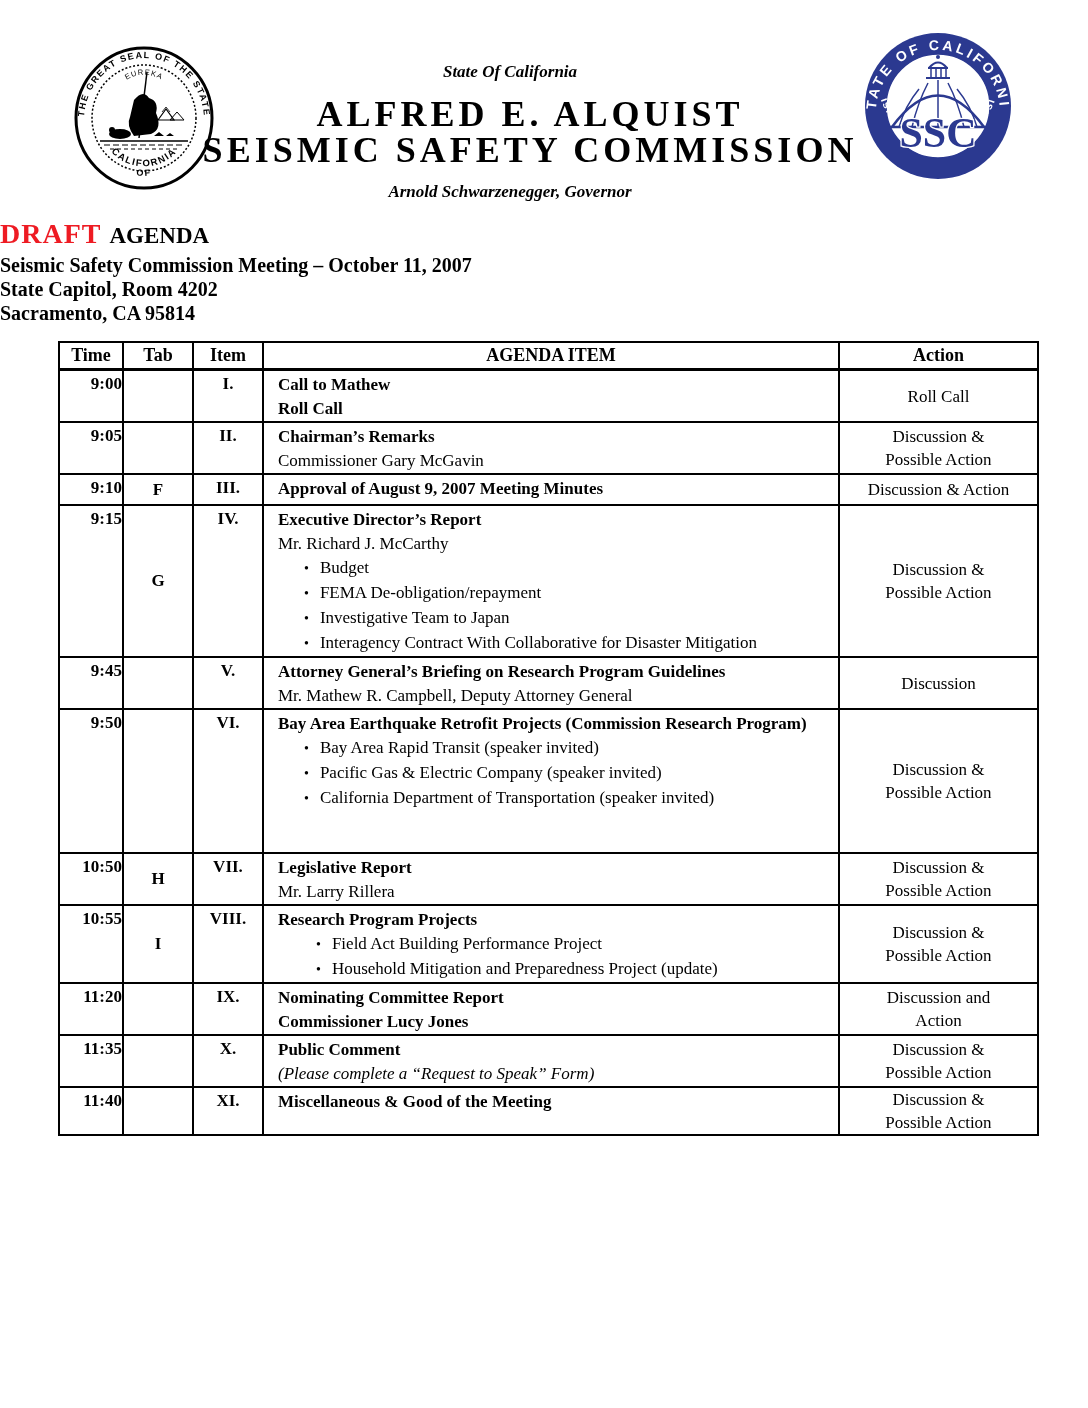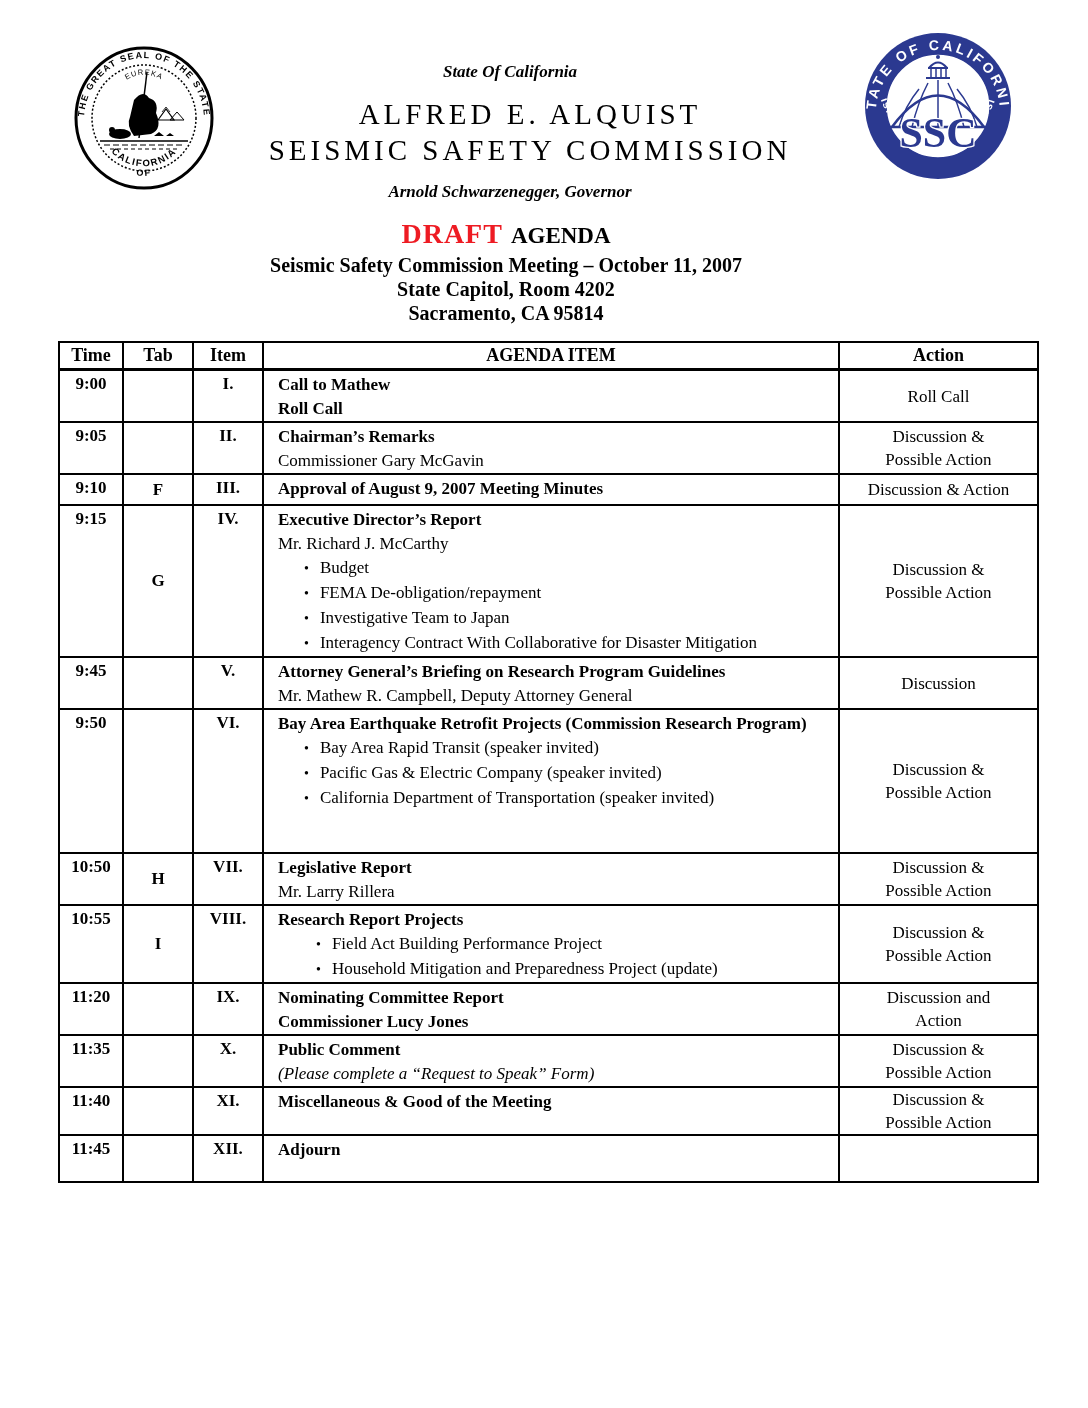--- a/index.html
+++ b/index.html
@@ -5,40 +5,40 @@
   html,body{margin:0;padding:0;background:#fff;}
   .page{position:relative;width:1088px;height:1408px;background:#fff;overflow:hidden;
         font-family:"Liberation Serif",serif;color:#000;}
 
   
   .seal-left{position:absolute;left:74px;top:46px;}
   .seal-right{position:absolute;left:862px;top:30px;}
   .state-line{position:absolute;top:62px;left:140px;width:740px;text-align:center;
               font-weight:bold;font-style:italic;font-size:17px;}
   .main-title{position:absolute;top:96px;left:110px;width:840px;text-align:center;
-              font-size:29px;letter-spacing:4px;line-height:36px;font-weight:400;}
+              font-size:36px;letter-spacing:4px;line-height:36px;font-weight:700;}
   .governor-line{position:absolute;top:182px;left:140px;width:740px;text-align:center;
               font-weight:bold;font-style:italic;font-size:17px;}
 
   
-  .heading-line{position:absolute;left:0;width:1012px;text-align:center;}
+  .heading-line{position:absolute;left:0;width:1012px;}
   .draft-line{top:218px;}
   .draft-word{font-size:28px;font-weight:bold;color:#EE1B23;letter-spacing:1px;}
   .agenda-word{font-size:23px;font-weight:bold;margin-left:8px;}
   .meeting-line{top:254px;font-size:20px;font-weight:bold;}
   .location-line{top:278px;font-size:20px;font-weight:bold;}
   .city-line{top:302px;font-size:20px;font-weight:bold;}
 
   
   .agenda-table{position:absolute;top:341px;left:58px;width:979px;
                 border-collapse:collapse;table-layout:fixed;}
   .agenda-table th,.agenda-table td{border:2px solid #000;padding:0;}
   .agenda-table thead th{font-size:18px;font-weight:bold;height:25px;
                 border-bottom:3px solid #000;}
-  td.c-time{font-weight:bold;font-size:17px;text-align:center;vertical-align:top;padding-top:3px;}
+  td.c-time{font-weight:bold;font-size:17px;text-align:right;vertical-align:top;padding-top:3px;}
   td.c-tab{font-weight:bold;font-size:17px;text-align:center;vertical-align:middle;}
   td.c-item{font-weight:bold;font-size:17px;text-align:center;vertical-align:top;padding-top:3px;}
   td.c-agenda{vertical-align:top;padding:2px 10px 0 14px;font-size:17px;line-height:24px;}
   td.c-action{text-align:center;vertical-align:middle;font-size:17px;line-height:23px;}
   .ag-bold{font-weight:bold;}
   .ag-regular{font-weight:normal;}
   .ag-italic{font-style:italic;}
   .ag-bullet{padding-left:26px;}
   .ag-bullet2{padding-left:38px;}
   .bullet{display:inline-block;margin-right:11px;font-size:14px;}
@@ -242,21 +242,21 @@
           <td class="c-action">
             <div>Discussion &amp;</div>
             <div>Possible Action</div>
           </td>
         </tr>
         <tr style="height: 73px;">
           <td class="c-time">10:55</td>
           <td class="c-tab">I</td>
           <td class="c-item">VIII.</td>
           <td class="c-agenda">
-            <div class="ag-bold">Research Report Projects</div>
+            <div class="ag-bold">Research Program Projects</div>
             <div class="ag-bullet2"><span class="bullet">•</span><span>Field Act Building Performance Project</span></div>
             <div class="ag-bullet2"><span class="bullet">•</span><span>Household Mitigation and Preparedness Project (update)</span></div>
           </td>
           <td class="c-action">
             <div>Discussion &amp;</div>
             <div>Possible Action</div>
           </td>
         </tr>
         <tr style="height: 47px;">
           <td class="c-time">11:20</td>
@@ -289,25 +289,16 @@
           <td class="c-tab"></td>
           <td class="c-item">XI.</td>
           <td class="c-agenda">
             <div class="ag-bold">Miscellaneous &amp; Good of the Meeting</div>
           </td>
           <td class="c-action">
             <div>Discussion &amp;</div>
             <div>Possible Action</div>
           </td>
         </tr>
-        <tr style="height: 47px;">
-          <td class="c-time">11:45</td>
-          <td class="c-tab"></td>
-          <td class="c-item">XII.</td>
-          <td class="c-agenda">
-            <div class="ag-bold">Adjourn</div>
-          </td>
-          <td class="c-action"></td>
-        </tr>
       </tbody>
   </table>
 
 </div>
 
 </body></html>

